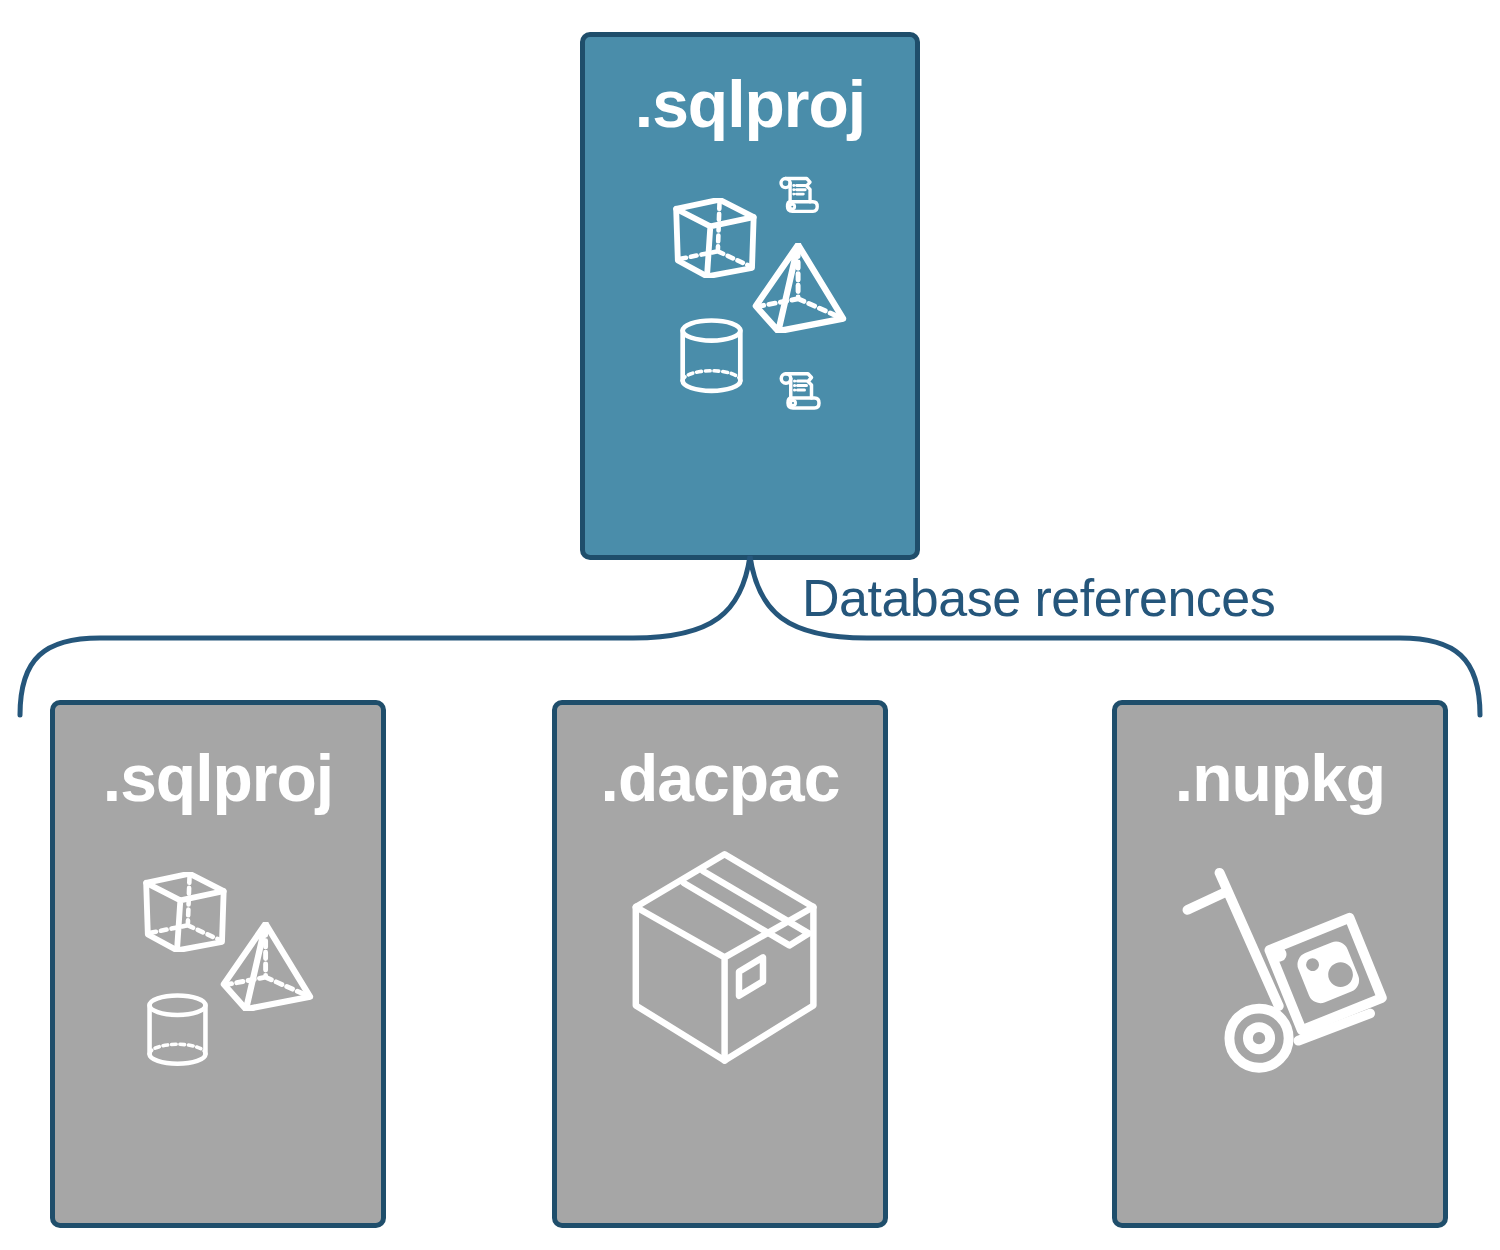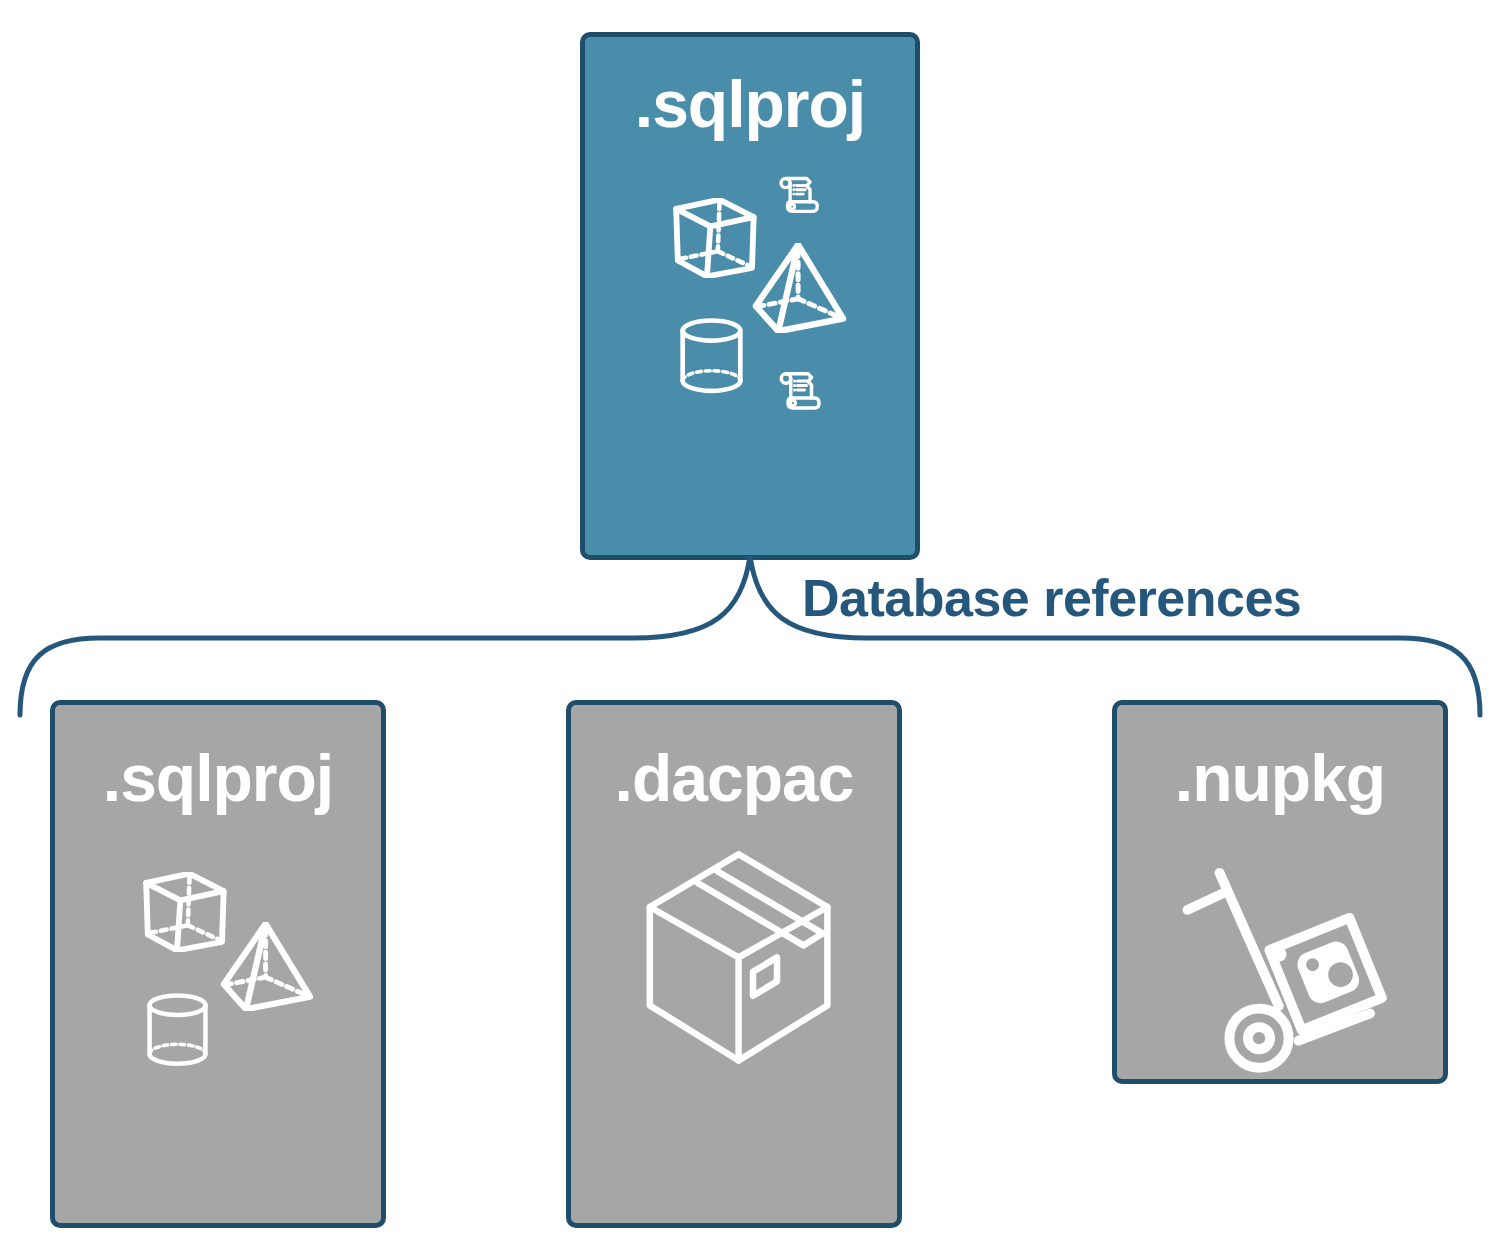--- a/index.html
+++ b/index.html
@@ -34,21 +34,21 @@
   .f  { fill:var(--icon,#fff); stroke:none; }
   .fb { fill:var(--child-fill,#A6A6A6); stroke:none; }
 
   .connector-svg { position:absolute; left:0; top:545px; }
   .connector-svg path {
     fill:none; stroke:var(--connector,#25567B);
     stroke-width:5; stroke-linecap:round;
   }
   .connector-label {
     position:absolute; left:802px; top:572px; line-height:1;
-    font-size:52px; font-weight:700; letter-spacing:-0.5px;
+    font-size:52px; font-weight:400; letter-spacing:-0.5px;
     color:var(--connector,#25567B); white-space:nowrap;
   }
 </style>
 </head>
 <body>
 
 <div class="canvas">
 
   <div class="node root" style="left:580px; top:32px; width:340px; height:528px;">
     <div class="node-title">.sqlproj</div>
@@ -111,32 +111,32 @@
     </svg>
 
     <svg class="icon geo" style="left:90px; top:287px;" width="65" height="76" viewBox="0 0 100 116">
       <ellipse class="s" cx="50" cy="20" rx="43" ry="15"></ellipse>
       <path class="s" d="M7 20 L7 95 M93 20 L93 95"></path>
       <path class="s" d="M7 95 A43 15 0 0 0 93 95"></path>
       <path class="d" d="M7 95 A43 15 0 0 1 93 95"></path>
     </svg>
   </div>
 
-  <div class="node child" style="left:566px; top:700px; width:336px; height:528px;">
+  <div class="node child" style="left:552px; top:700px; width:336px; height:528px;">
     <div class="node-title">.dacpac</div>
 
     <svg class="icon pkg" style="left:50px; top:142px;" width="240" height="228" viewBox="0 0 100 95">
       <path class="s" d="M49 3 L86 25 L86 66 L49 89 L12 66 L12 25 Z"></path>
       <path class="s" d="M12 25 L49 46 L86 25 M49 46 L49 89"></path>
       <path class="s" d="M32 15 L76 41 L84 36 L40 10"></path>
       <path class="s" d="M55 52 L65 46 L65 56 L55 62 Z"></path>
     </svg>
   </div>
 
-  <div class="node child" style="left:1112px; top:700px; width:336px; height:384px;">
+  <div class="node child" style="left:1112px; top:700px; width:336px; height:528px;">
     <div class="node-title">.nupkg</div>
 
     <svg class="icon dolly" style="left:58px; top:158px;" width="247" height="264" viewBox="0 0 100 107">
       <path class="s" d="M18 4 L42 58"></path>
       <path class="s" d="M20 12 L5 19"></path>
       <circle class="s" cx="34" cy="71" r="12"></circle>
       <circle class="s" cx="34" cy="71" r="4.5"></circle>
       <path class="s" d="M50 72 L79 61"></path>
       <g transform="rotate(-22 61 45)">
         <rect class="s" x="43.5" y="27.5" width="35" height="35"></rect>

